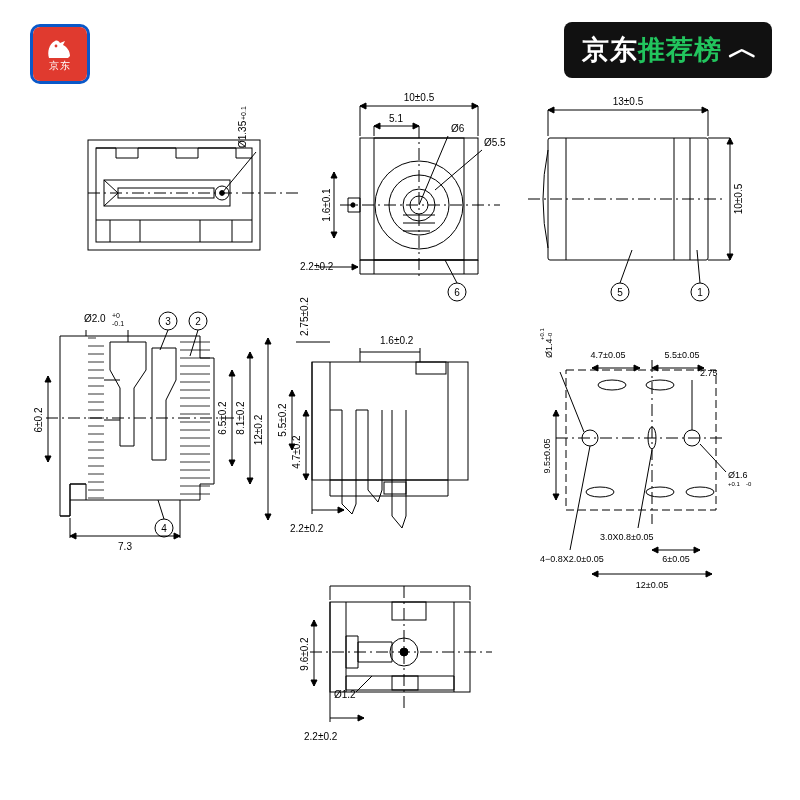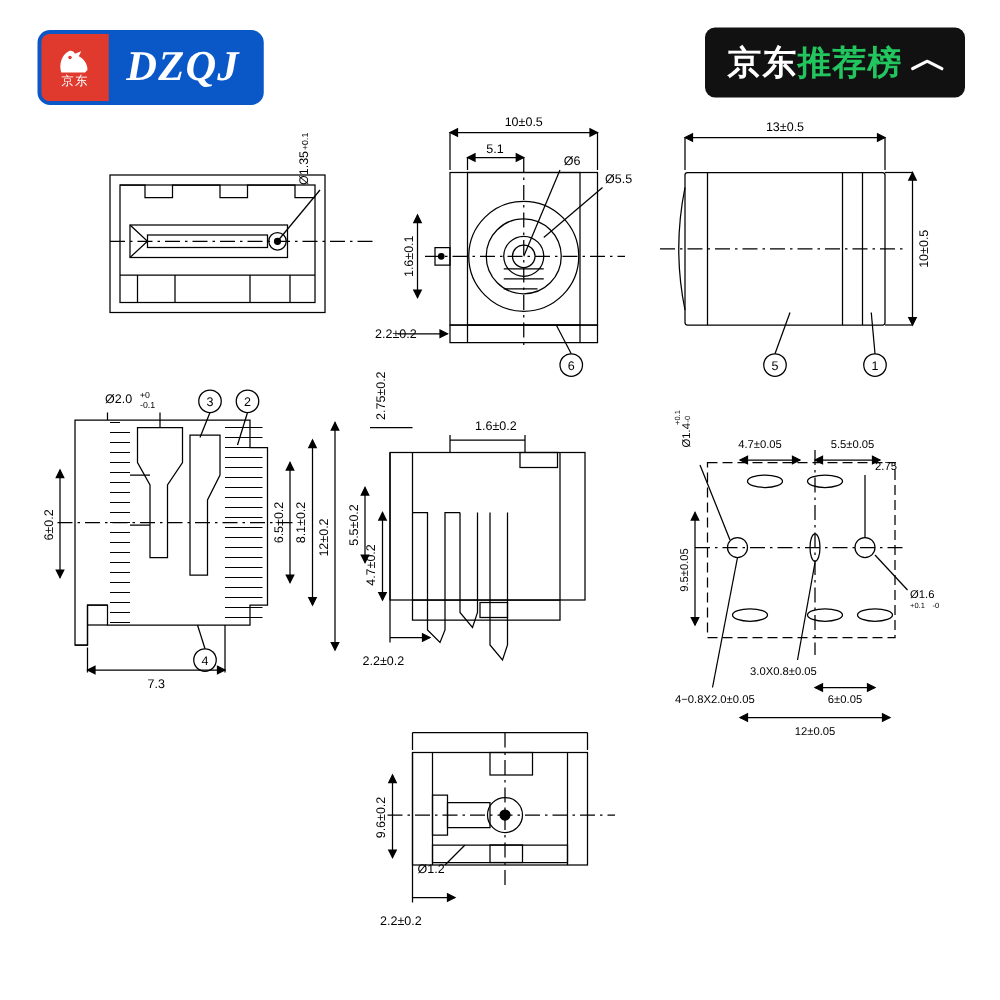--- a/index.html
+++ b/index.html
@@ -90,21 +90,20 @@
   <div class="brand">
     <div class="brand-logo">
       <div class="jd-dog">
         <svg viewBox="0 0 30 22" width="30" height="22" aria-hidden="true">
           <path d="M4 20 C2 14 4 6 10 3 C12 2 14 3 15 5 L20 3 L18 7 C22 9 25 13 25 18 L23 20 Z" fill="#ffffff"></path>
           <circle cx="11" cy="8" r="1.4" fill="#e03a2f"></circle>
         </svg>
       </div>
       <div class="jd-text">京东</div>
     </div>
-    <div class="brand-name">DZQJ</div>
   </div>
 
   <div class="ribbon">
     <span class="txt1">京东</span>
     <span class="txt2">推荐榜</span>
     <span class="chev">︿</span>
   </div>
 
   <div class="drawing">
   <svg width="800" height="700" viewBox="0 0 800 700">

